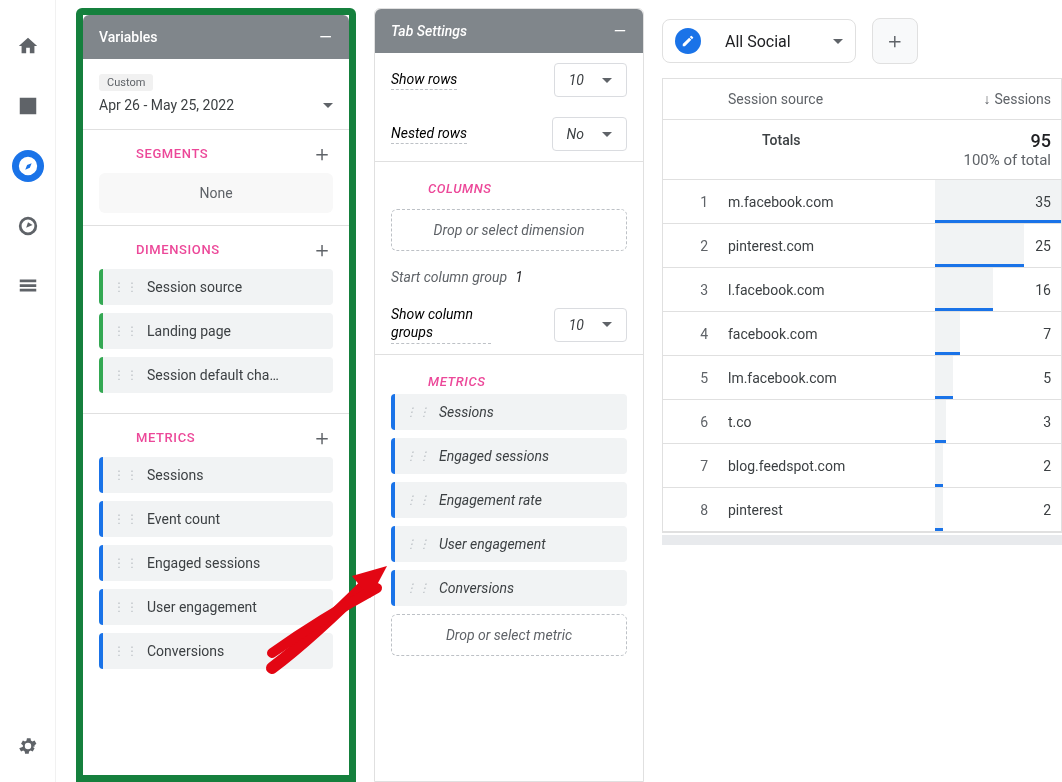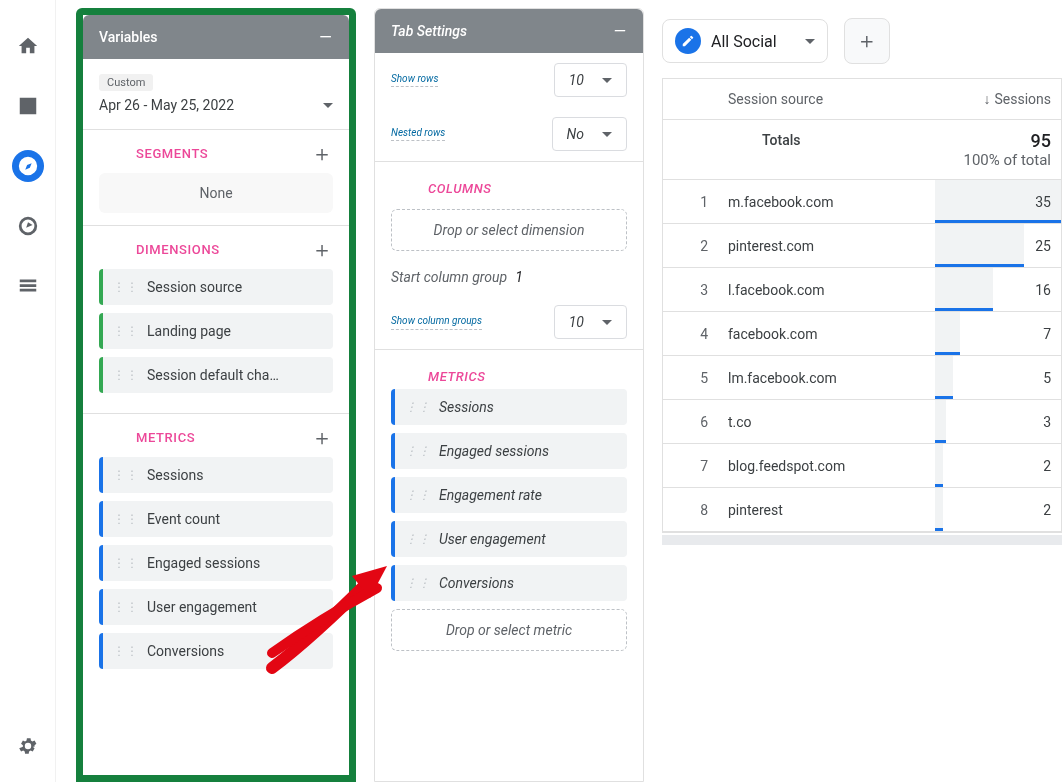--- a/index.html
+++ b/index.html
@@ -26,28 +26,28 @@
     .section-head { display: flex; align-items: center; justify-content: space-between; margin-bottom: 12px; }
     .section-title { font-size: 13px; letter-spacing: 0.6px; color: #ec4899; font-weight: 500; margin-left: 37px; }
     .plus-btn { font-size: 22px; color: #5f6368; cursor: pointer; line-height: 14px; }
     .none-box { background: #f8f8f8; color: #5f6368; text-align: center; padding: 12px; font-size: 14px; border-radius: 6px; }
     .chip { display: flex; align-items: center; background: #f1f3f4; padding: 10px 10px; margin-bottom: 8px; border-radius: 4px; cursor: grab; }
     .chip.dim-green { border-left: 4px solid #34a853; }
     .chip.metric-blue { border-left: 4px solid #1a73e8; }
     .chip-grip { color: #bdc1c6; margin-right: 8px; font-size: 12px; letter-spacing: 1px; }
     .chip-label { font-size: 14px; color: #3c4043; white-space: nowrap; overflow: hidden; text-overflow: ellipsis; }
     .setting-row { display: flex; align-items: center; justify-content: space-between; padding: 10px 16px; }
-    .setting-label { font-size: 10px; color: #0369a1; border-bottom: 1px dashed #bdc1c6; padding-bottom: 2px; }
+    .setting-label { font-size: 14px; color: #000000; border-bottom: 1px dashed #bdc1c6; padding-bottom: 2px; }
     .setting-pair { font-size: 14px; color: #5f6368; padding: 10px 16px; display: flex; align-items: center; gap: 8px;}
     .plain-value { color: #202124; }
     .select-box { border: 1px solid #dadce0; border-radius: 4px; padding: 8px 14px; display: flex; align-items: center; gap: 18px; font-size: 14px; color: #3c4043; cursor: pointer; }
     .drop-zone { border: 1px dashed #bdc1c6; border-radius: 6px; padding: 12px; text-align: center; font-size: 14px; color: #5f6368; margin: 8px 16px; }
     .report { flex: 1; padding: 18px 0 0 18px; position: relative; }
     .report-top { display: flex; align-items: center; gap: 16px; margin-bottom: 14px; }
-    .tab-chip { display: flex; align-items: center; gap: 10px; border: 1px solid #e0e0e0; border-radius: 8px; padding: 8px 12px; background:#fff;}
+    .tab-chip { display: flex; align-items: center; gap: 24px; border: 1px solid #e0e0e0; border-radius: 8px; padding: 8px 12px; background:#fff;}
     .edit-badge { width: 26px; height: 26px; background: #1a73e8; border-radius: 50%; display: flex; align-items: center; justify-content: center; color: #fff; }
     .tab-name { font-size: 16px; color: #202124; font-weight: 400; }
     .add-tab { width: 46px; height: 46px; border: 1px solid #e0e0e0; border-radius: 8px; display:flex; align-items:center; justify-content:center; font-size: 22px; color:#5f6368; cursor:pointer; background:#f8f9fa;}
     .table { border: 1px solid #e0e0e0; width: 100%; max-width: 400px; overflow: hidden; }
     .trow { display: flex; border-bottom: 1px solid #e0e0e0; }
     .tcell { padding: 12px 10px; font-size: 14px; color: #3c4043; }
     .c-idx { width: 55px; text-align: right; color: #5f6368;}
     .c-src { flex: 1; }
     .c-val { width: 130px; text-align: right; position: relative; background: #fff;}
     .thead .tcell { color: #5f6368; font-size: 14px; }

